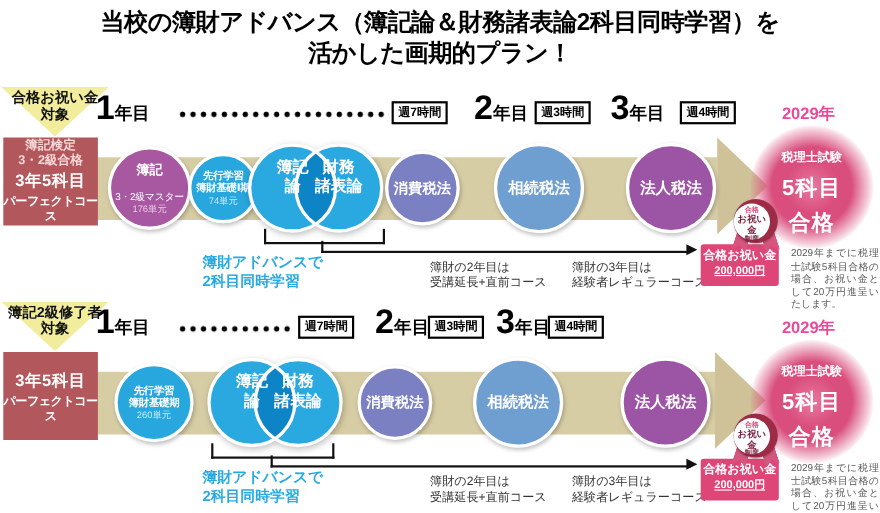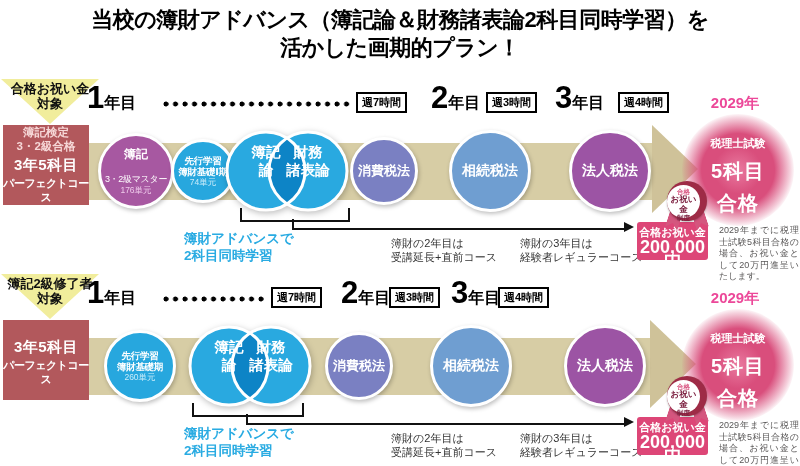--- a/index.html
+++ b/index.html
@@ -113,21 +113,21 @@
                  background:#9e2b46; display:flex; align-items:center; justify-content:flex-start;
                  box-shadow:0 1px 2px rgba(0,0,0,0.3); }
   .badge-inner { width:33px; height:33px; border-radius:50%; background:#fff; text-align:center;
                  padding-top:3.5px; box-sizing:border-box; }
   .b1 { font-size:6.5px; line-height:7px; font-weight:bold; color:#d8507e; }
   .b2 { font-size:8.5px; line-height:9.5px; font-weight:900; color:#7c2040; }
   .b3 { font-size:6.5px; line-height:7px; font-weight:bold; color:#7c2040; }
   .prize-box { position:absolute; left:637px; top:143px; width:71px; height:38px;
                background:#dd4677; border-radius:3px; color:#fff; text-align:center; z-index:5; }
   .pz1 { margin-top:4px; font-size:11px; font-weight:bold; line-height:13px; }
-  .pz2 { font-size:18px; font-weight:bold; line-height:16px; }
+  .pz2 { font-size:10px; font-weight:bold; line-height:16px;text-decoration:underline; }
   .goal-note { position:absolute; left:719px; top:146px; width:80px; font-size:9px;
                line-height:11.6px; color:#595757; text-align:justify; }
 </style>
 </head>
 <body>
 
 <div class="canvas">
 
   <div class="title">
     <div>当校の簿財アドバンス（簿記論＆財務諸表論2科目同時学習）を</div>

